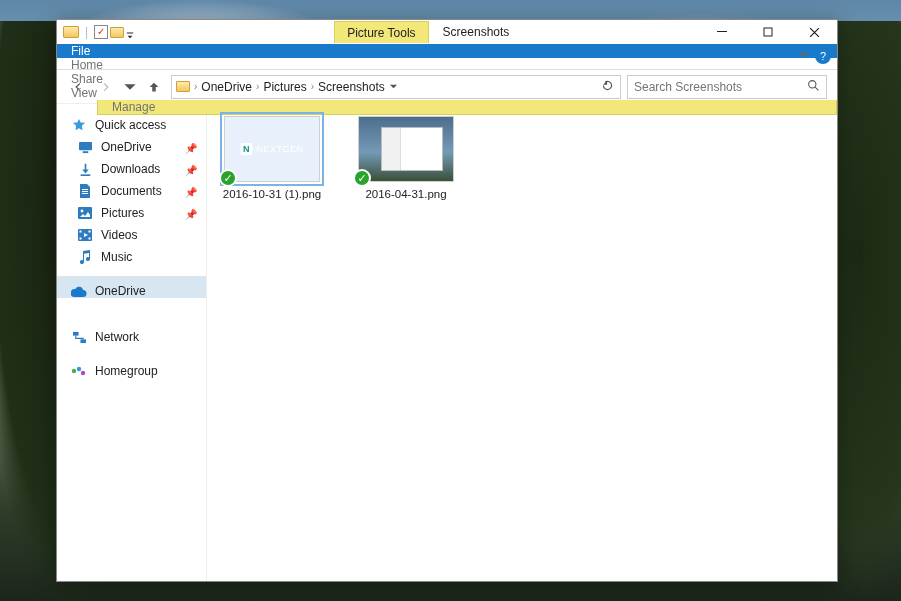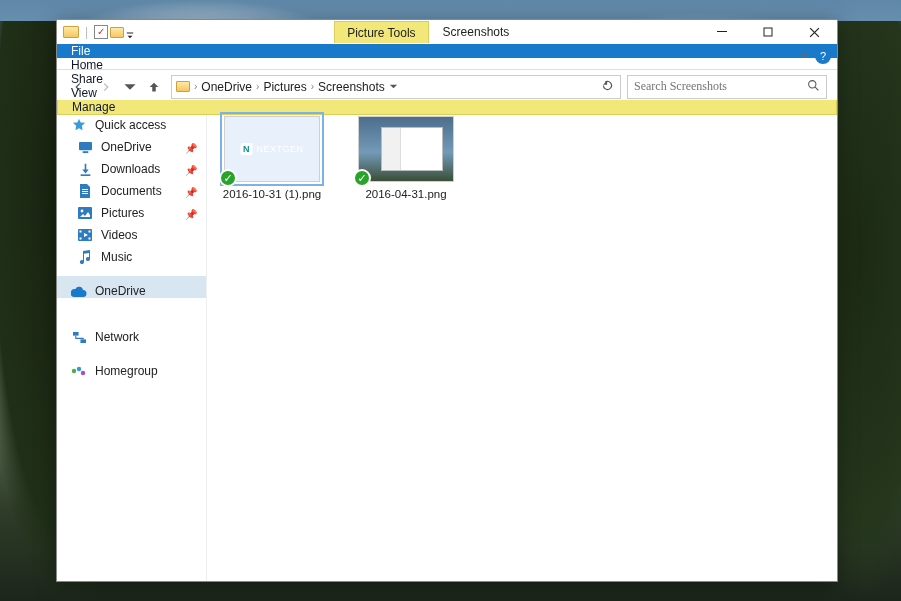--- a/index.html
+++ b/index.html
@@ -30,37 +30,37 @@
   .qat-drop { width:8px; height:8px; display:inline-block; }
   .qat-drop svg{width:8px;height:8px;}
   .title-center { flex:1; display:flex; align-items:center; }
   .ptools { background:#f2e87a; border:1px solid #d9cf5c; border-bottom:none; height:22px; display:flex; align-items:center; padding:0 12px; margin-left:200px; font-size:12px;}
   .title-label { margin-left:14px; }
   .winbtns { display:flex; }
   .winbtn { width:46px; height:24px; display:flex; align-items:center; justify-content:center; font-size:13px; }
 
   
   .ribbon { height:26px; background:#fff; display:flex; align-items:stretch; font-size:12px; border-bottom:1px solid #ddd; position:relative;flex-direction:column;}
-  .rtab { padding:0 14px; display:flex; align-items:center; color:#0f172a; }
+  .rtab { padding:0 14px; display:flex; align-items:center; color:#737373; }
   .rtab.file { background:#1979ca; color:#fff; }
-  .rtab.manage { background:#f2e87a; border:1px solid #d9cf5c; border-top:none; }
+  .rtab.manage { background:#f2e87a; border:1px solid #d9cf5c; border-top:none; margin-left:40px;}
   .ribbon .help { position:absolute; right:6px; top:4px; width:16px; height:16px; border-radius:50%; background:#1979ca; color:#fff; font-size:11px; display:flex; align-items:center; justify-content:center;}
   .ribbon .expand { position:absolute; right:28px; top:6px; color:#666; font-size:10px;}
 
   
   .navrow { height:34px; display:flex; align-items:center; padding:0 10px; gap:6px; border-bottom:1px solid #eee;}
   .navbtn { width:22px; height:22px; display:flex; align-items:center; justify-content:center; color:#555; border-radius:2px;}
   .navbtn.dis{color:#bbb;}
   .navbtn svg{width:14px;height:14px;}
   .addr { flex:1; height:24px; border:1px solid #ccc; display:flex; align-items:center; padding:0 4px; gap:4px; font-size:12px; color:#222;}
   .addr .chev{color:#888; font-size:10px;}
   .addr .refresh{margin-left:auto; margin-right:2px; color:#555;}
   .addr .hist{color:#555; margin-right:4px;}
   .search { width:200px; height:24px; border:1px solid #ccc; display:flex; align-items:center; padding:0 6px; font-size:12px; color:#777;}
-  .search input{border:none;outline:none;flex:1;font-size:12px;color:#3b82f6;font-family:Liberation Serif, serif;}
+  .search input{border:none;outline:none;flex:1;font-size:12px;color:#3b82f6;}
   .search .mag{color:#555;}
 
   
   .body { flex:1; display:flex; min-height:0;}
   .sidebar { width:150px; border-right:1px solid #eee; padding-top:6px; font-size:12px;}
   .s-item { height:22px; display:flex; align-items:flex-end; padding-left:20px; gap:8px; color:#222; position:relative;}
   .s-item.head{padding-left:14px;}
   .s-item.sel{background:#d8e6f2;}
   .s-item .pin{position:absolute; right:8px; color:#777; font-size:10px;}
   .s-sp { height:12px; }

